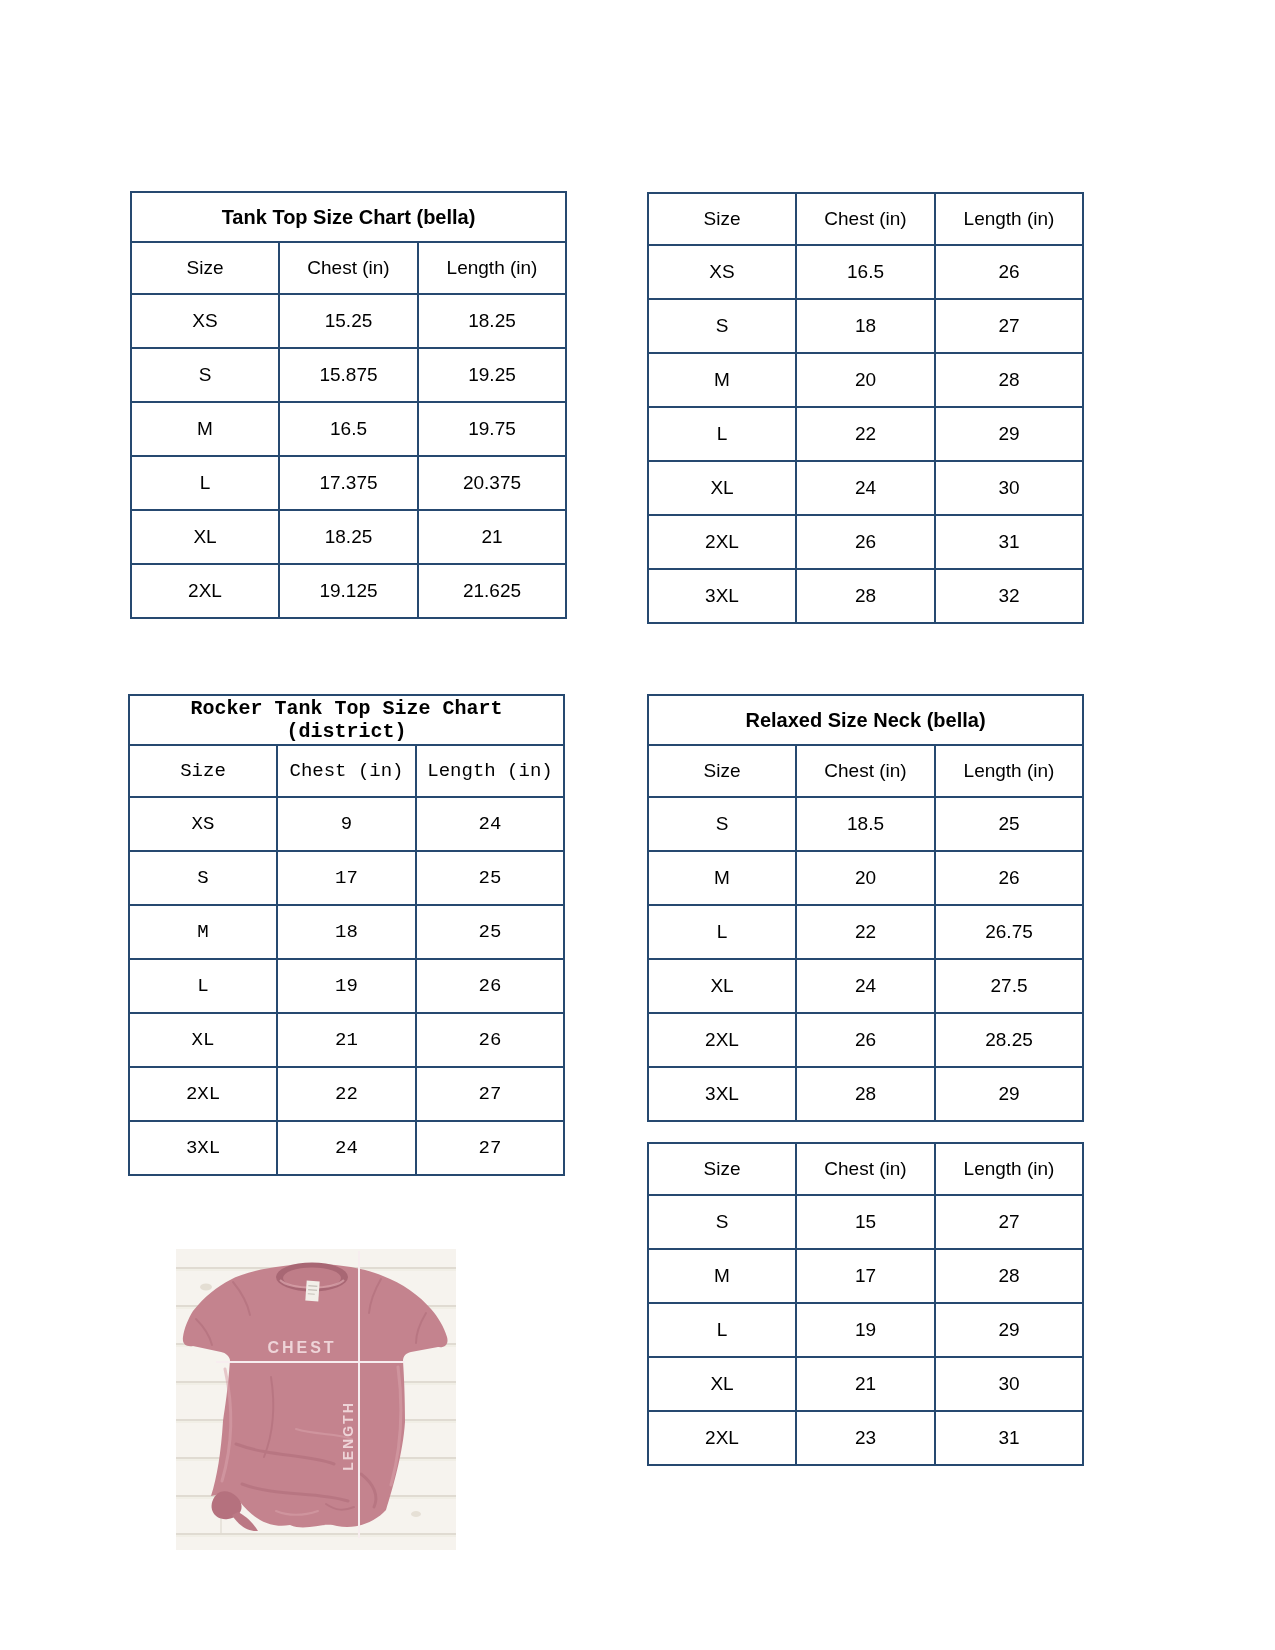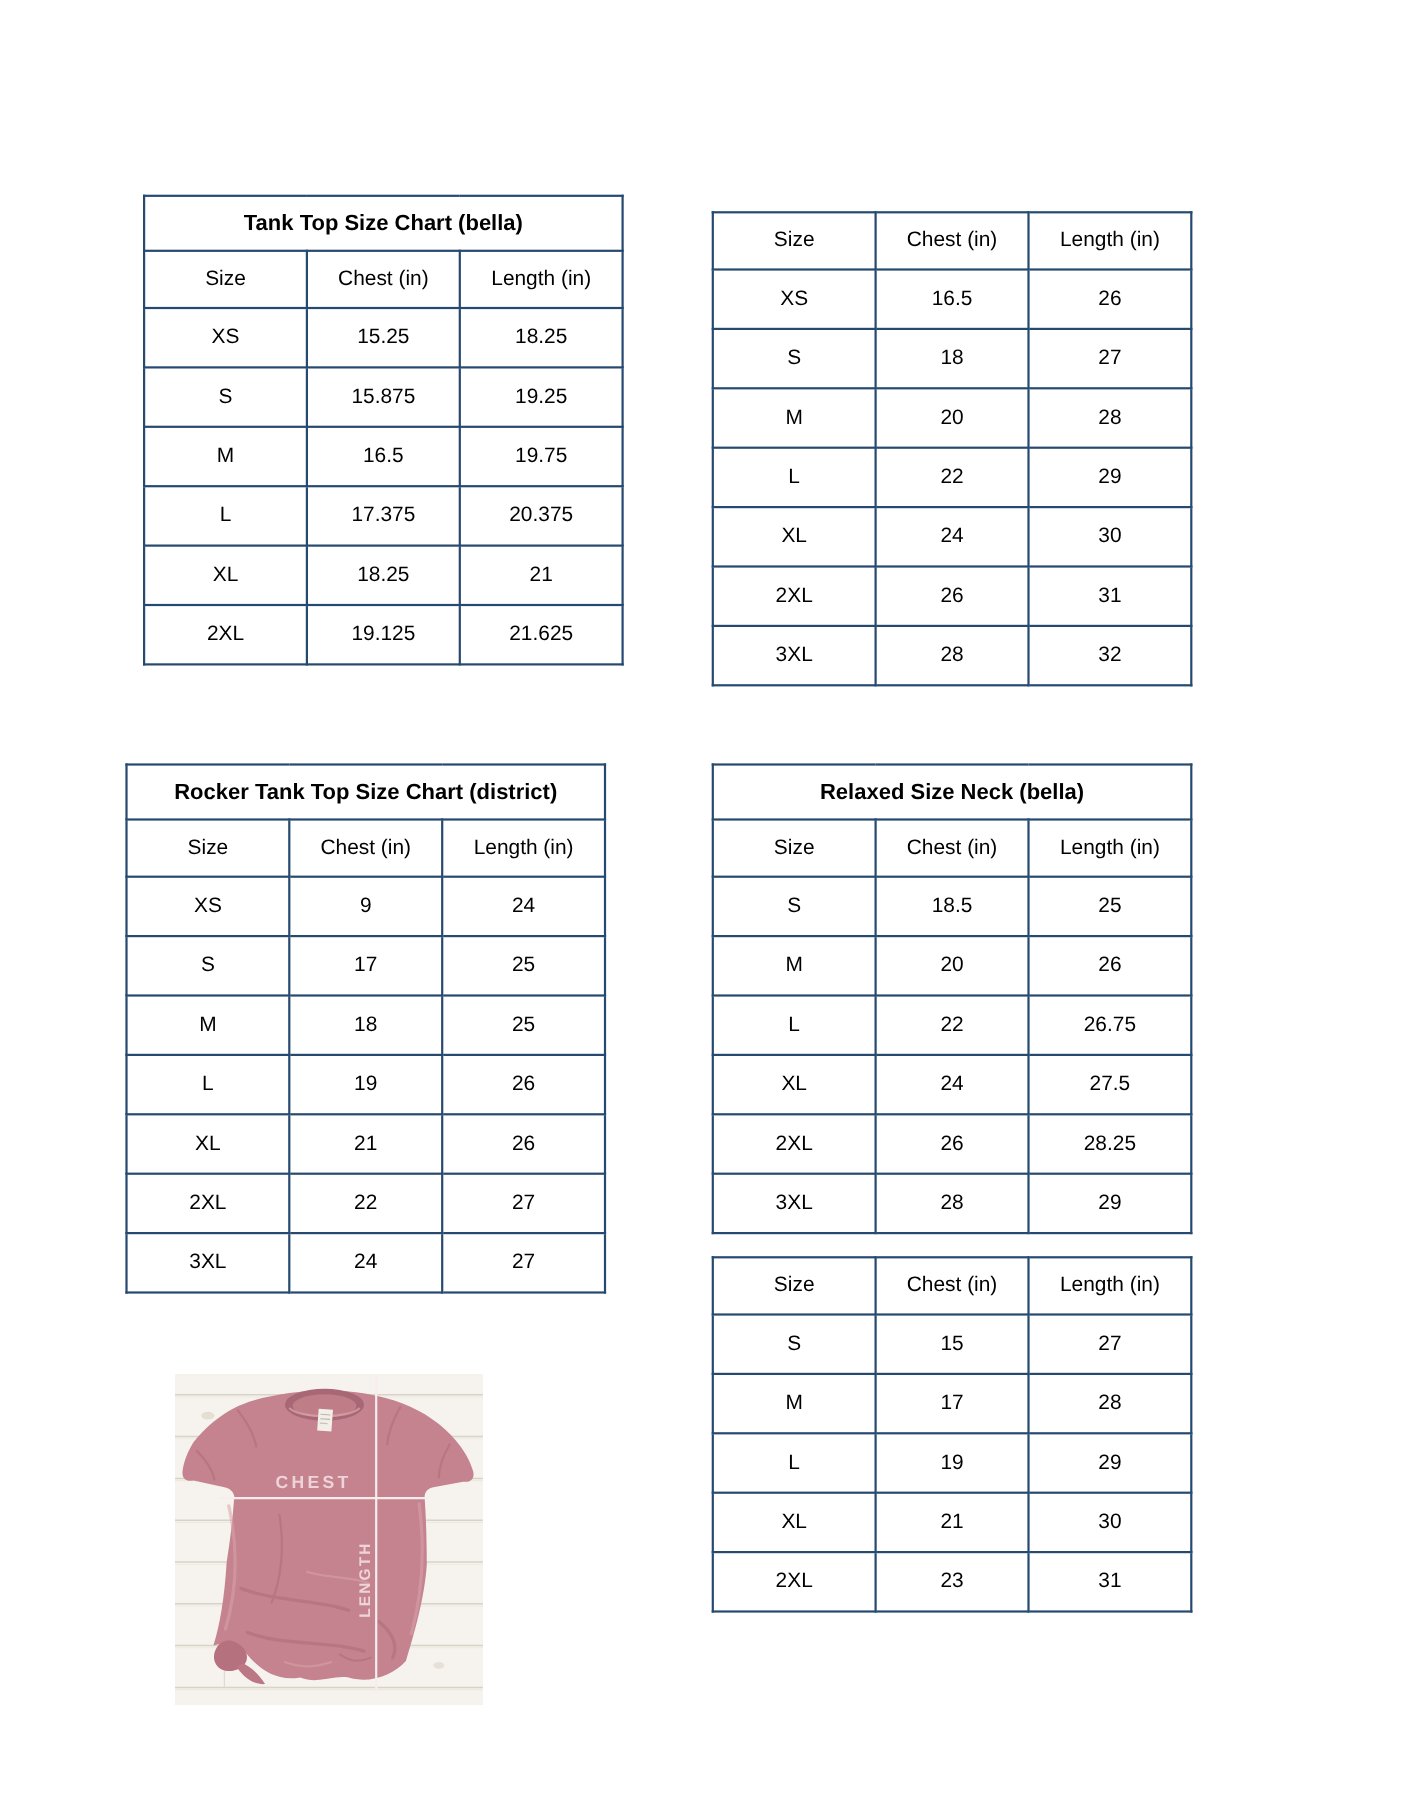--- a/index.html
+++ b/index.html
@@ -35,29 +35,29 @@
   .size-table col.c2 { width: 139px; }
   .size-table col.c3 { width: 148px; }
   .title-row td {
     height: 48px;
     font-weight: 700;
     font-size: 20px;
   }
   .header-row td { height: 50px; }
   .data-row td { height: 52px; }
 
-  #t-tank   { left: 130px; top: 177px; }
+  #t-tank   { left: 130px; top: 191px; }
   #t-vneck  { left: 647px; top: 192px; }
-  #t-rocker { left: 114px; top: 694px; }
+  #t-rocker { left: 128px; top: 694px; font-family: Liberation Mono, monospace; }
   #t-relaxed{ left: 647px; top: 694px; }
   #t-delta  { left: 647px; top: 1142px; }
 
   .photo-wrap {
     position: absolute;
-    left: 159px;
+    left: 176px;
     top: 1249px;
     width: 280px;
     height: 301px;
     overflow: hidden;
   }
   .photo-wrap svg { display: block; }
 </style>
 </head>
 <body>
 

